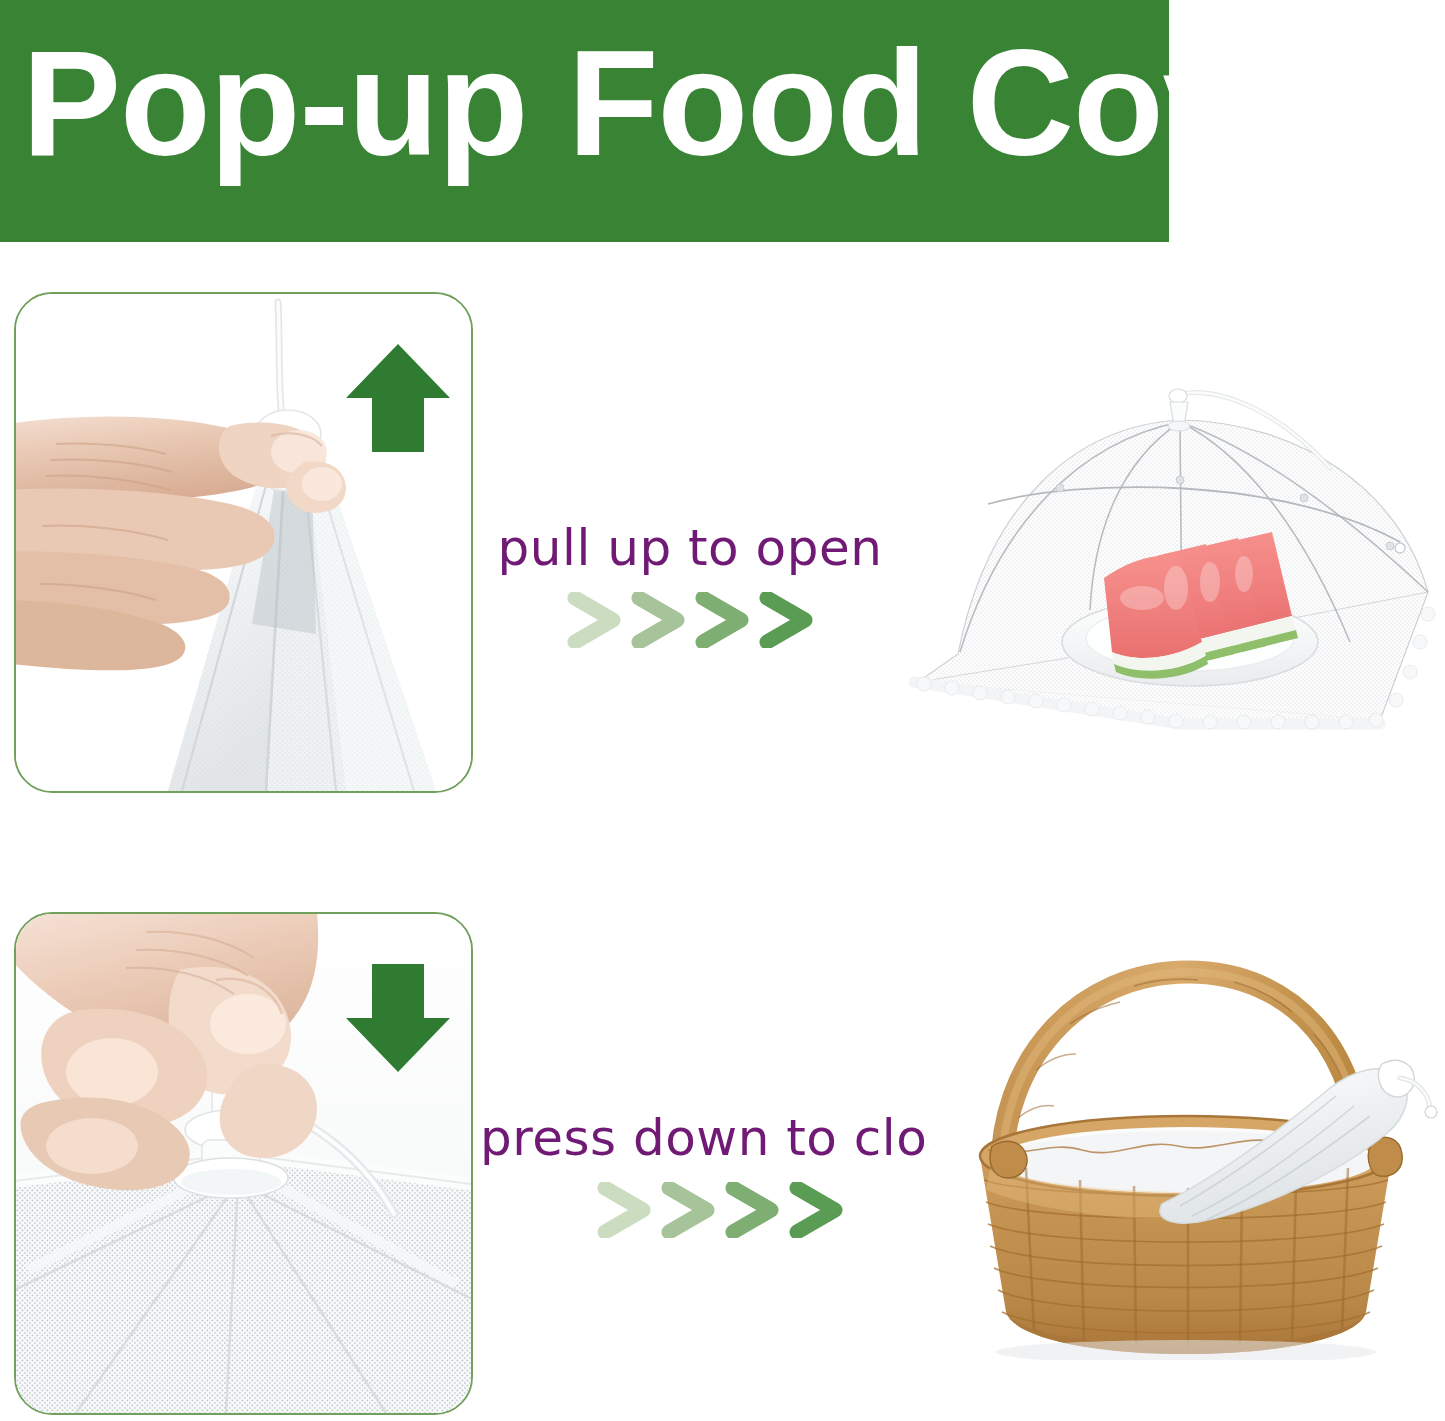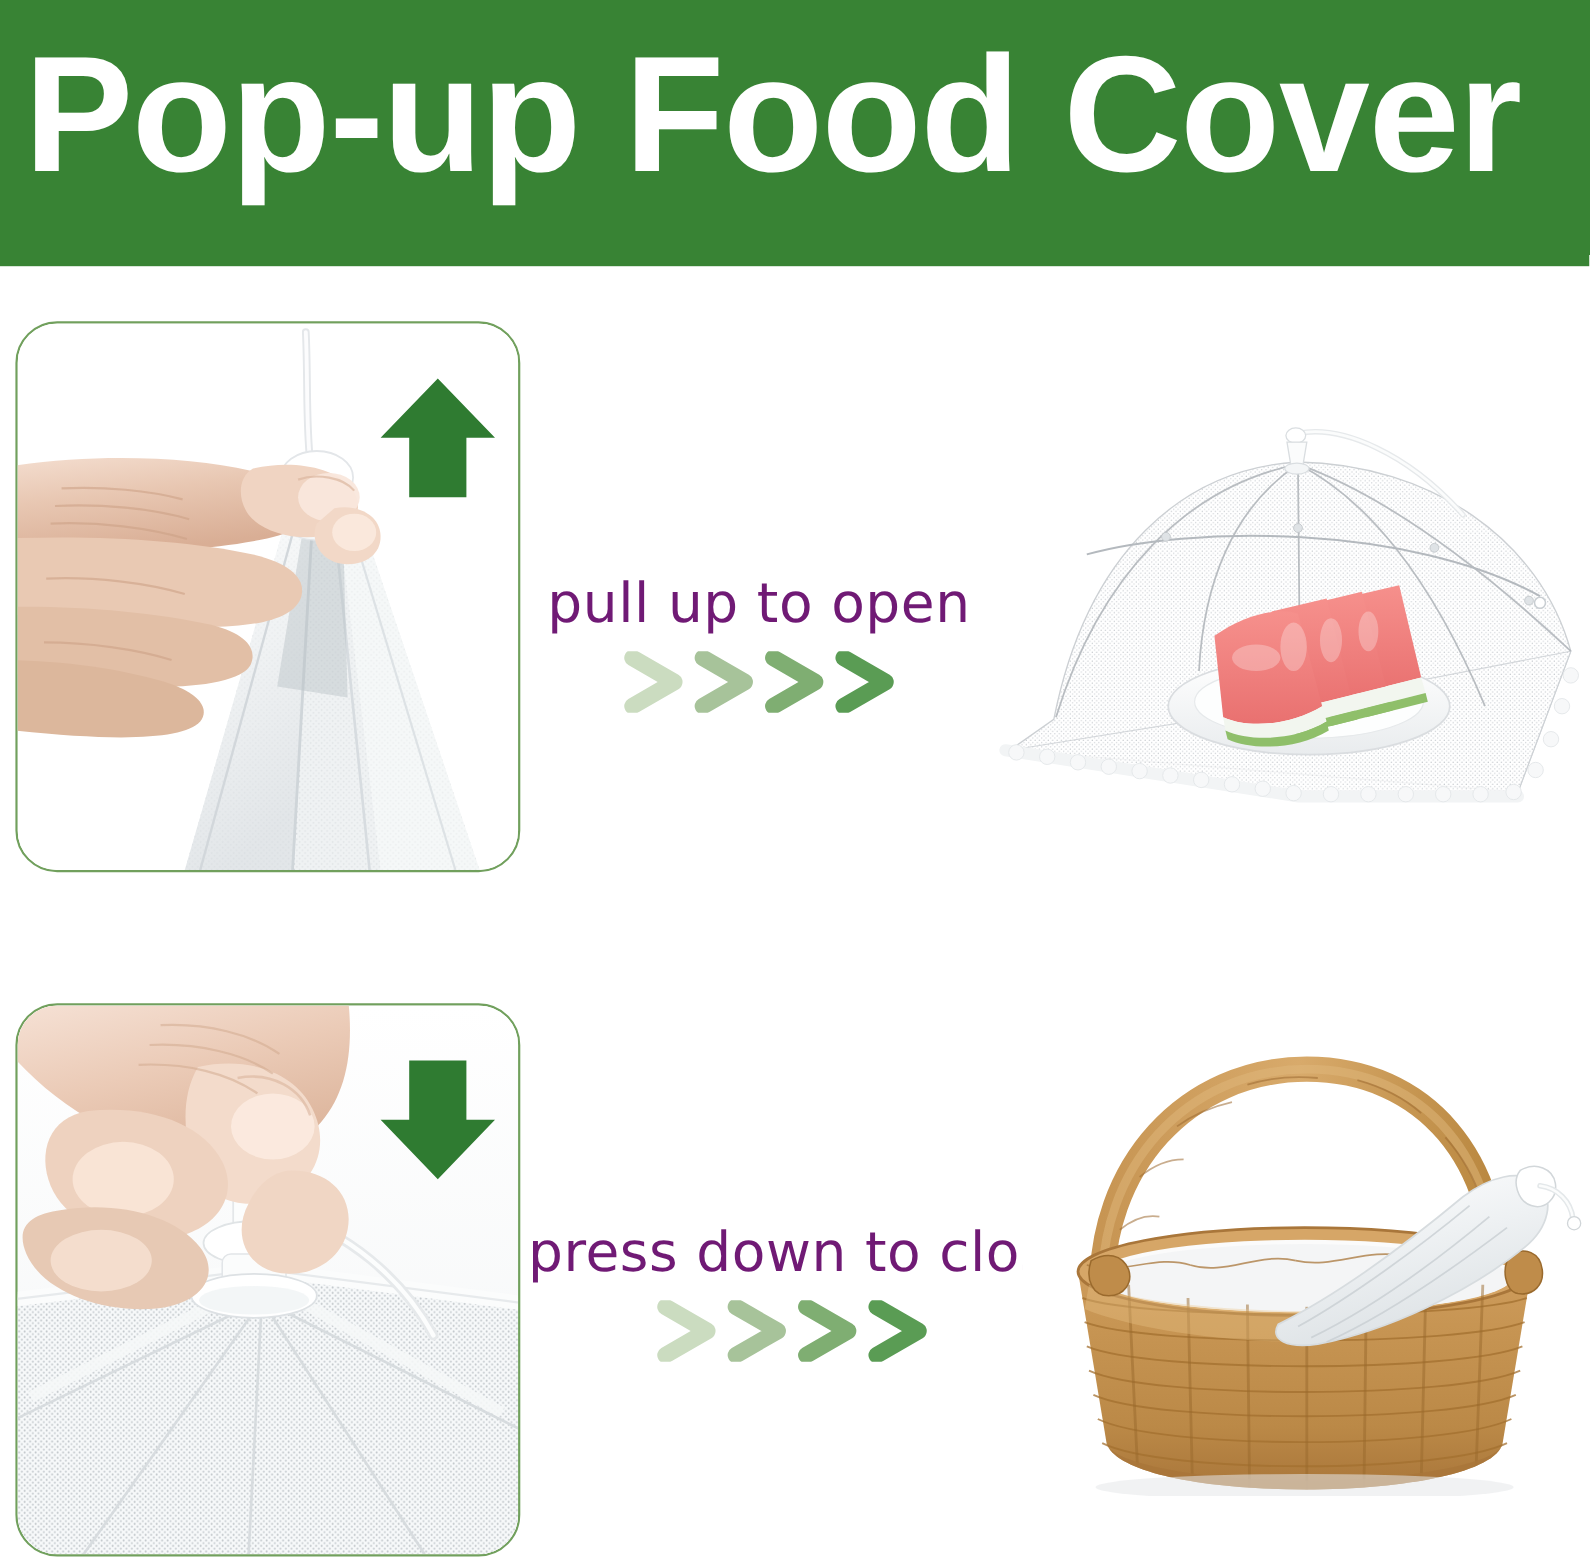--- a/index.html
+++ b/index.html
@@ -12,21 +12,21 @@
     height: 1421px;
     position: relative;
     overflow: hidden;
     font-family: "Liberation Sans", sans-serif;
   }
 
   
   .header-banner {
     position: absolute;
     left: 0; top: 0;
-    width: 1445px;
+    width: 1169px;
     height: 242px;
     background: #388334;
   }
   .header-title {
     position: absolute;
     left: 22px;
     top: 28px;
     width: 1412px;
     font-family: "Liberation Sans Narrow", "Liberation Sans", sans-serif;
     font-weight: bold;

